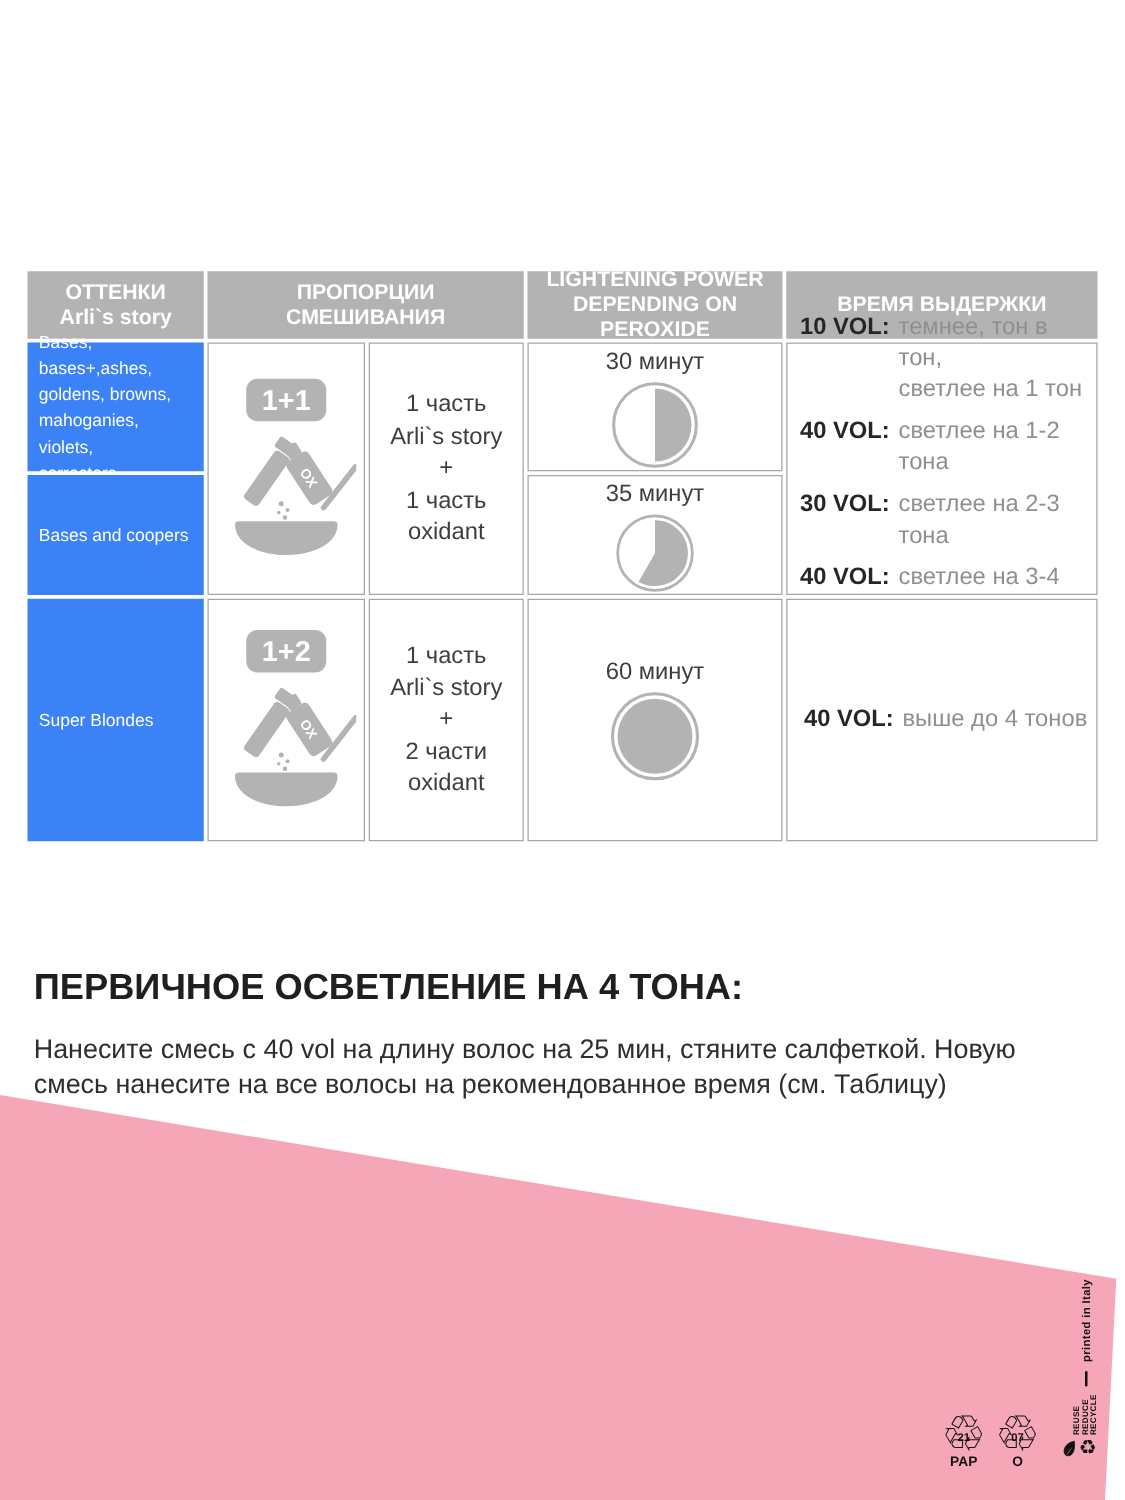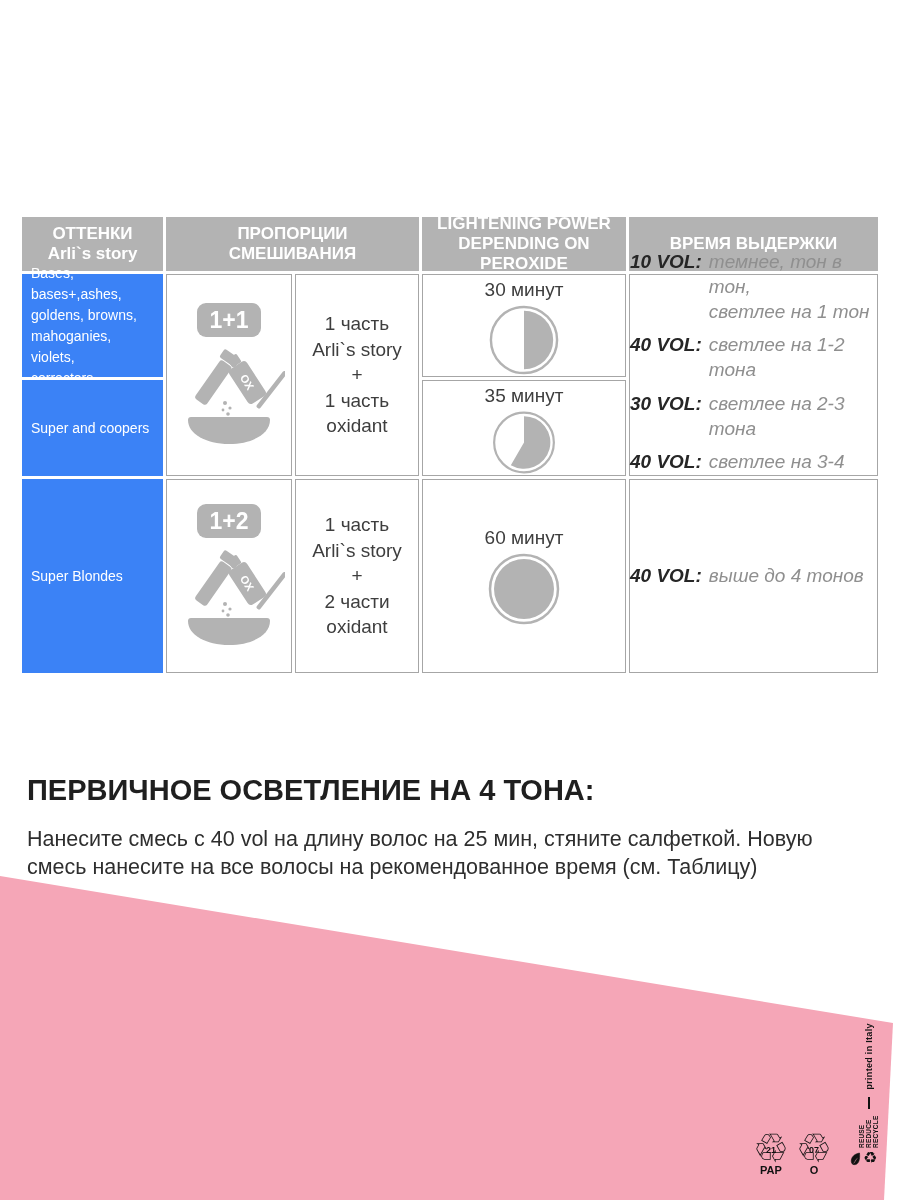--- a/index.html
+++ b/index.html
@@ -28,21 +28,21 @@
 
   .ratio-badge{width:64px;height:34px;background:#B3B3B3;border-radius:9px;color:#fff;
       font-size:23px;font-weight:bold;display:flex;align-items:center;justify-content:center;}
   .mix-icon{margin-top:6px;}
   .mix-text{font-size:19px;line-height:1.35;color:#3E3E3E;text-align:center;}
   .time-cell{justify-content:flex-start;padding-top:4px;}
   .time-cell.center{justify-content:center;padding-top:0;}
   .time-label{font-size:19px;color:#3E3E3E;}
   .clock{margin-top:3px;}
 
-  .vol-cell{align-items:flex-start;justify-content:center;padding-right:4px;font-style:italic;}
+  .vol-cell{align-items:center;justify-content:center;padding-left:10px;padding-right:4px;}
   .vol-row{display:flex;margin:4.5px 0;font-size:19px;line-height:1.3;}
   .vol-label{font-weight:bold;color:#262626;white-space:nowrap;}
   .vol-desc{color:#8F8F8F;margin-left:7px;}
 
   
   .footer-heading{position:absolute;left:27px;top:774px;font-size:29px;font-weight:bold;color:#1f1f1f;}
   .footer-body{position:absolute;left:27px;top:826px;width:850px;font-size:21.5px;line-height:1.3;color:#2e2e2e;}
 
   
   .tri-mark{position:absolute;width:42px;text-align:center;color:#111;}
@@ -141,21 +141,21 @@
         <div class="vol-row">
           <span class="vol-label">30 VOL:</span>
           <span class="vol-desc">светлее на 2-3 тона</span>
         </div>
         <div class="vol-row">
           <span class="vol-label">40 VOL:</span>
           <span class="vol-desc">светлее на 3-4 тона</span>
         </div>
       </div>
 
-      <div class="gcell">Super and coopers</div>
+      <div class="gcell">Bases and coopers</div>
 
       <div class="wcell time-cell">
         <div class="time-label">35 минут</div>
         <svg class="clock" width="74" height="74" viewBox="0 0 74 74">
           <circle cx="37" cy="37" r="34" fill="#ffffff" stroke="#B3B3B3" stroke-width="2.5"></circle>
           <path d="M37,37 L37,7 A30,30 0 1 1 22,62.98 Z" fill="#B3B3B3"></path>
         </svg>
       </div>
 
       <div class="gcell">Super Blondes</div>

